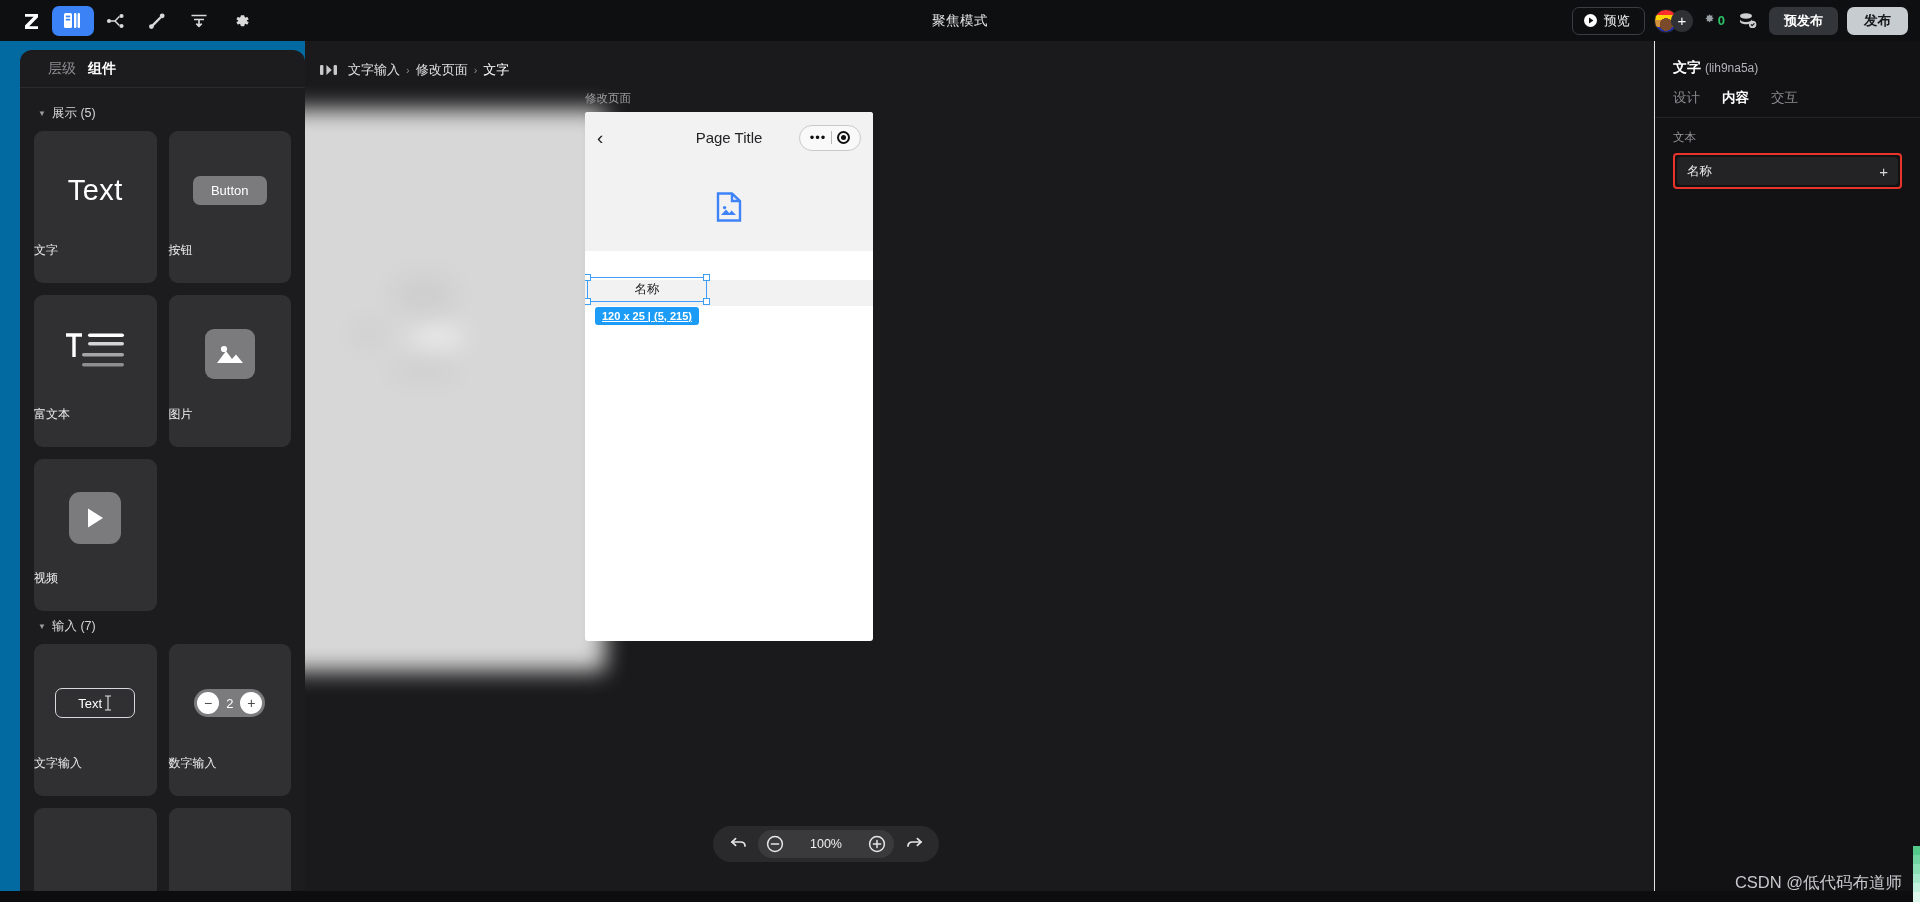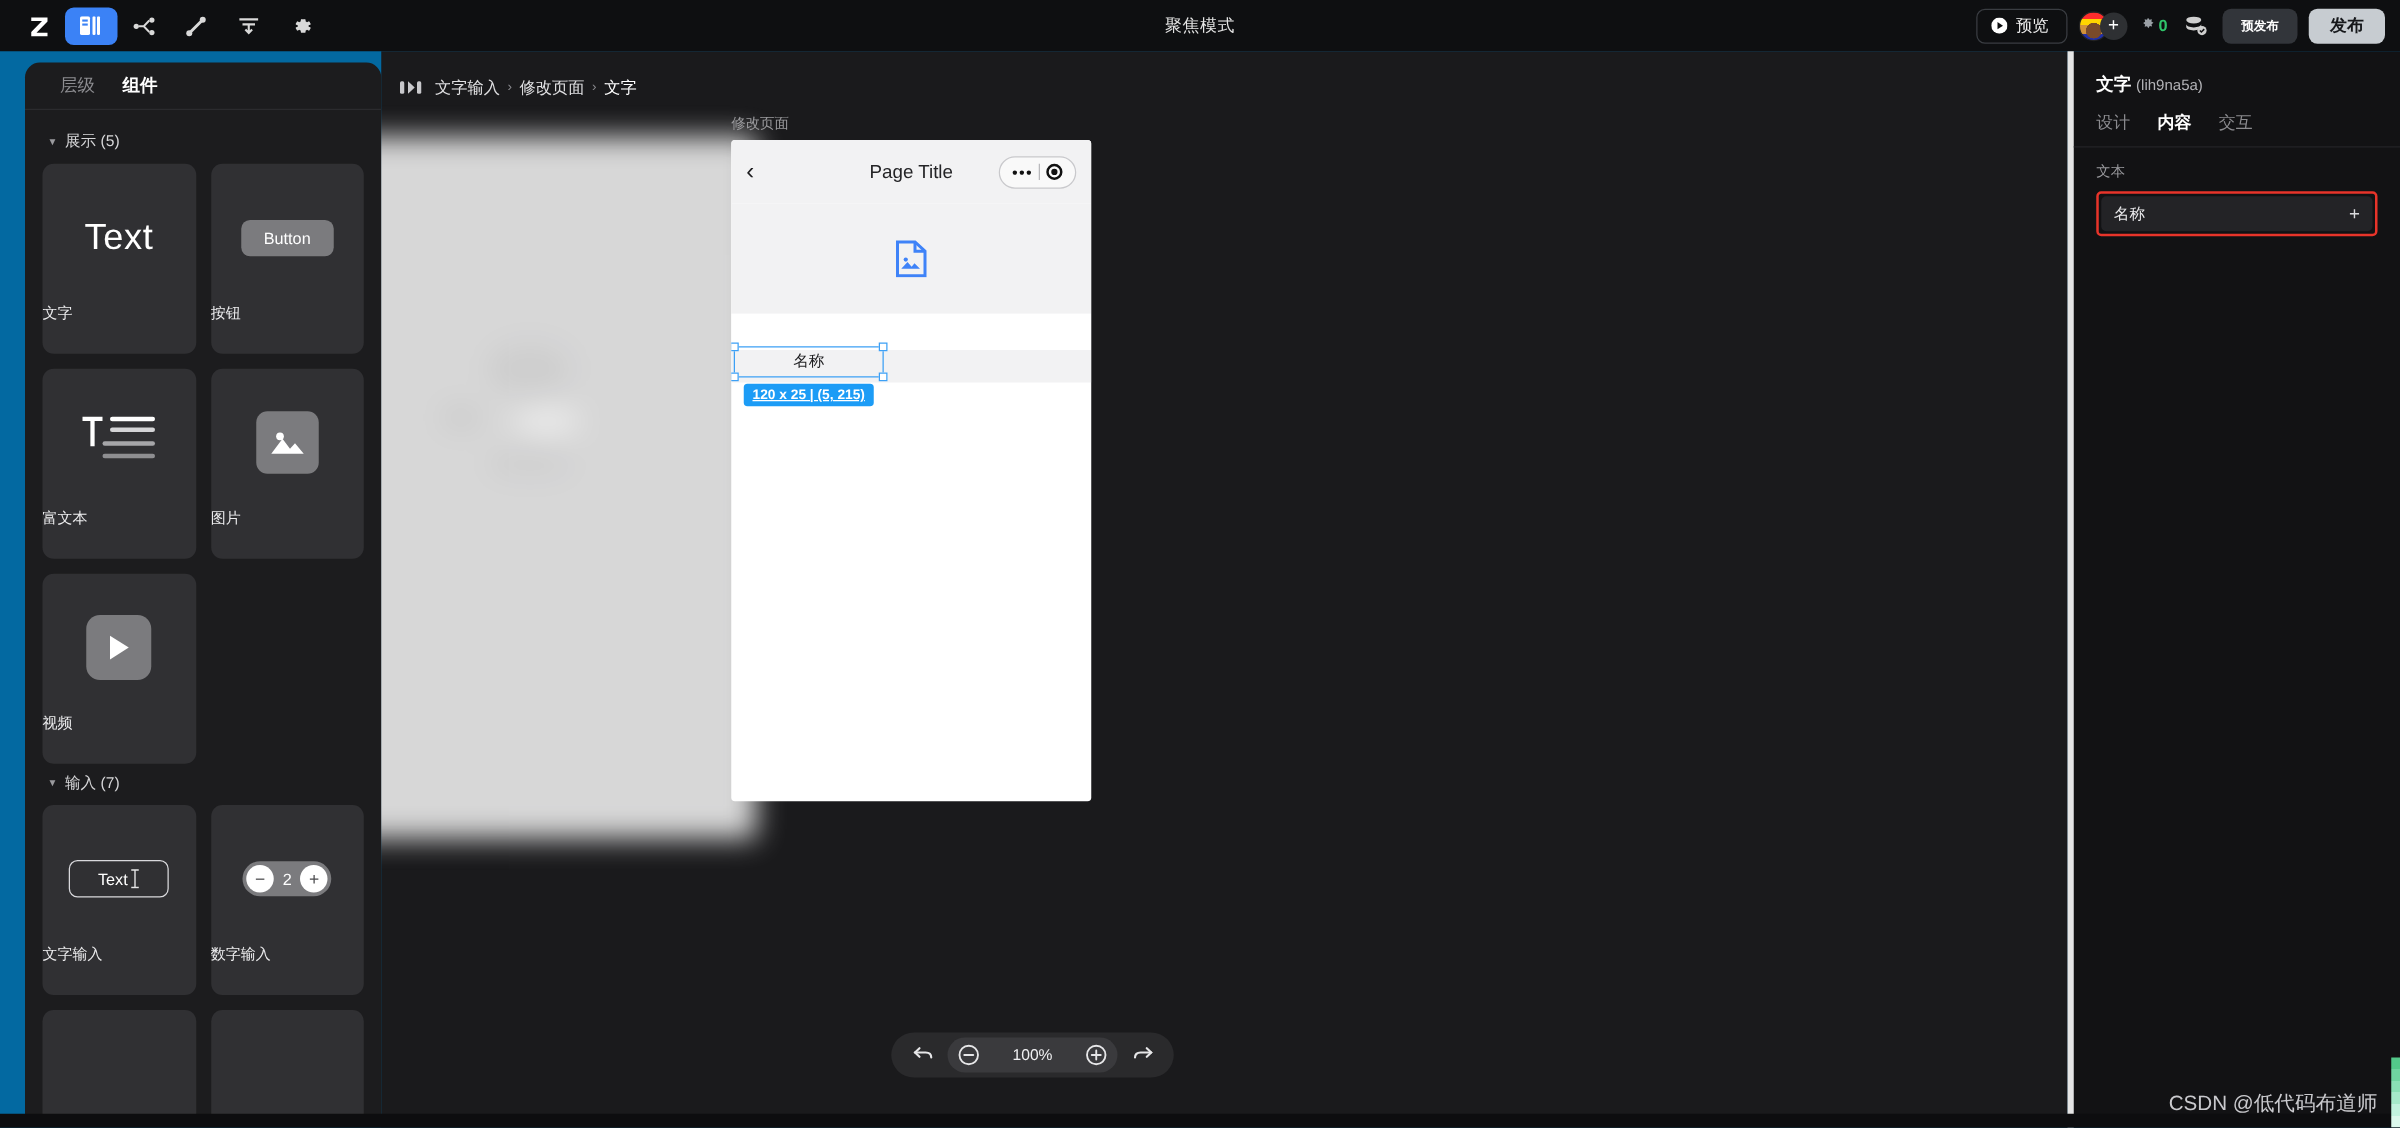--- a/index.html
+++ b/index.html
@@ -58,37 +58,37 @@
     margin-left: -7px; cursor: pointer; line-height: 1;
   }
   .coin-badge { display: flex; align-items: center; gap: 1px; cursor: pointer; }
   .coin-count { color: #2fc46a; font-size: 13px; font-weight: bold; }
   .icon-btn-plain {
     width: 26px; height: 26px; display: flex; align-items: center; justify-content: center;
     color: #cfcfcf; cursor: pointer;
   }
   .btn-prepub {
     height: 28px; padding: 0 15px; border-radius: 7px; background: #32353a;
-    color: #fff; font-size: 10px; font-weight: bold; display: flex; align-items: center;
+    color: #fff; font-size: 13px; font-weight: bold; display: flex; align-items: center;
     cursor: pointer;
   }
   .btn-pub {
     height: 28px; padding: 0 17px; border-radius: 7px; background: #c7ccd1;
     color: #16181b; font-size: 13.5px; font-weight: bold; display: flex; align-items: center;
     cursor: pointer;
   }
 
   
   .left-panel {
     position: absolute; left: 20px; top: 50px; width: 285px; height: 842px;
     background: #1c1c1e; border-radius: 12px 12px 0 0; overflow: hidden;
     display: flex; flex-direction: column;
   }
   .lp-tabs {
-    height: 38px; display: flex; align-items: center; gap: 22px;
+    height: 38px; display: flex; align-items: center; gap: 12px;
     padding: 0 28px; border-bottom: 1px solid #2b2b2e; flex: none;
   }
   .lp-tab { font-size: 14px; color: #8d8d91; cursor: pointer; }
   .lp-tab.active { color: #fff; font-weight: bold; }
   .lp-body { flex: 1; overflow: hidden; padding: 10px 14px 0 14px; position: relative; }
   .group-head {
     display: flex; align-items: center; gap: 6px; padding: 7px 4px 9px 4px;
     font-size: 12.5px; color: #d6d6d8; cursor: pointer;
   }
   .caret { font-size: 8px; color: #9a9a9e; }
@@ -227,21 +227,21 @@
   }
   .zb-inner {
     background: #3a3a3d; border-radius: 16px; height: 28px; padding: 0 4px;
     display: flex; align-items: center; gap: 20px; margin: 0 4px;
   }
   .zb-val { font-size: 12.5px; color: #f0f0f2; min-width: 36px; text-align: center; }
 
   
   .right-panel {
     position: absolute; right: 0; top: 41px; width: 266px; bottom: 0;
-    background: #121214; border-left: 5px solid #e5e5e5;
+    background: #121214; border-left: 1px solid #e5e5e5;
   }
   .rp-header { padding: 18px 18px 0 18px; }
   .rp-title { font-size: 14px; color: #ffffff; font-weight: bold; }
   .rp-title .rp-id { font-size: 12px; color: #b3b3b7; font-weight: normal; }
   .rp-tabs {
     display: flex; align-items: center; gap: 22px; padding: 12px 18px 10px 18px;
     border-bottom: 1px solid #232326;
   }
   .rp-tab { font-size: 13.5px; color: #8b8b8f; cursor: pointer; }
   .rp-tab.active { color: #fff; font-weight: bold; }

